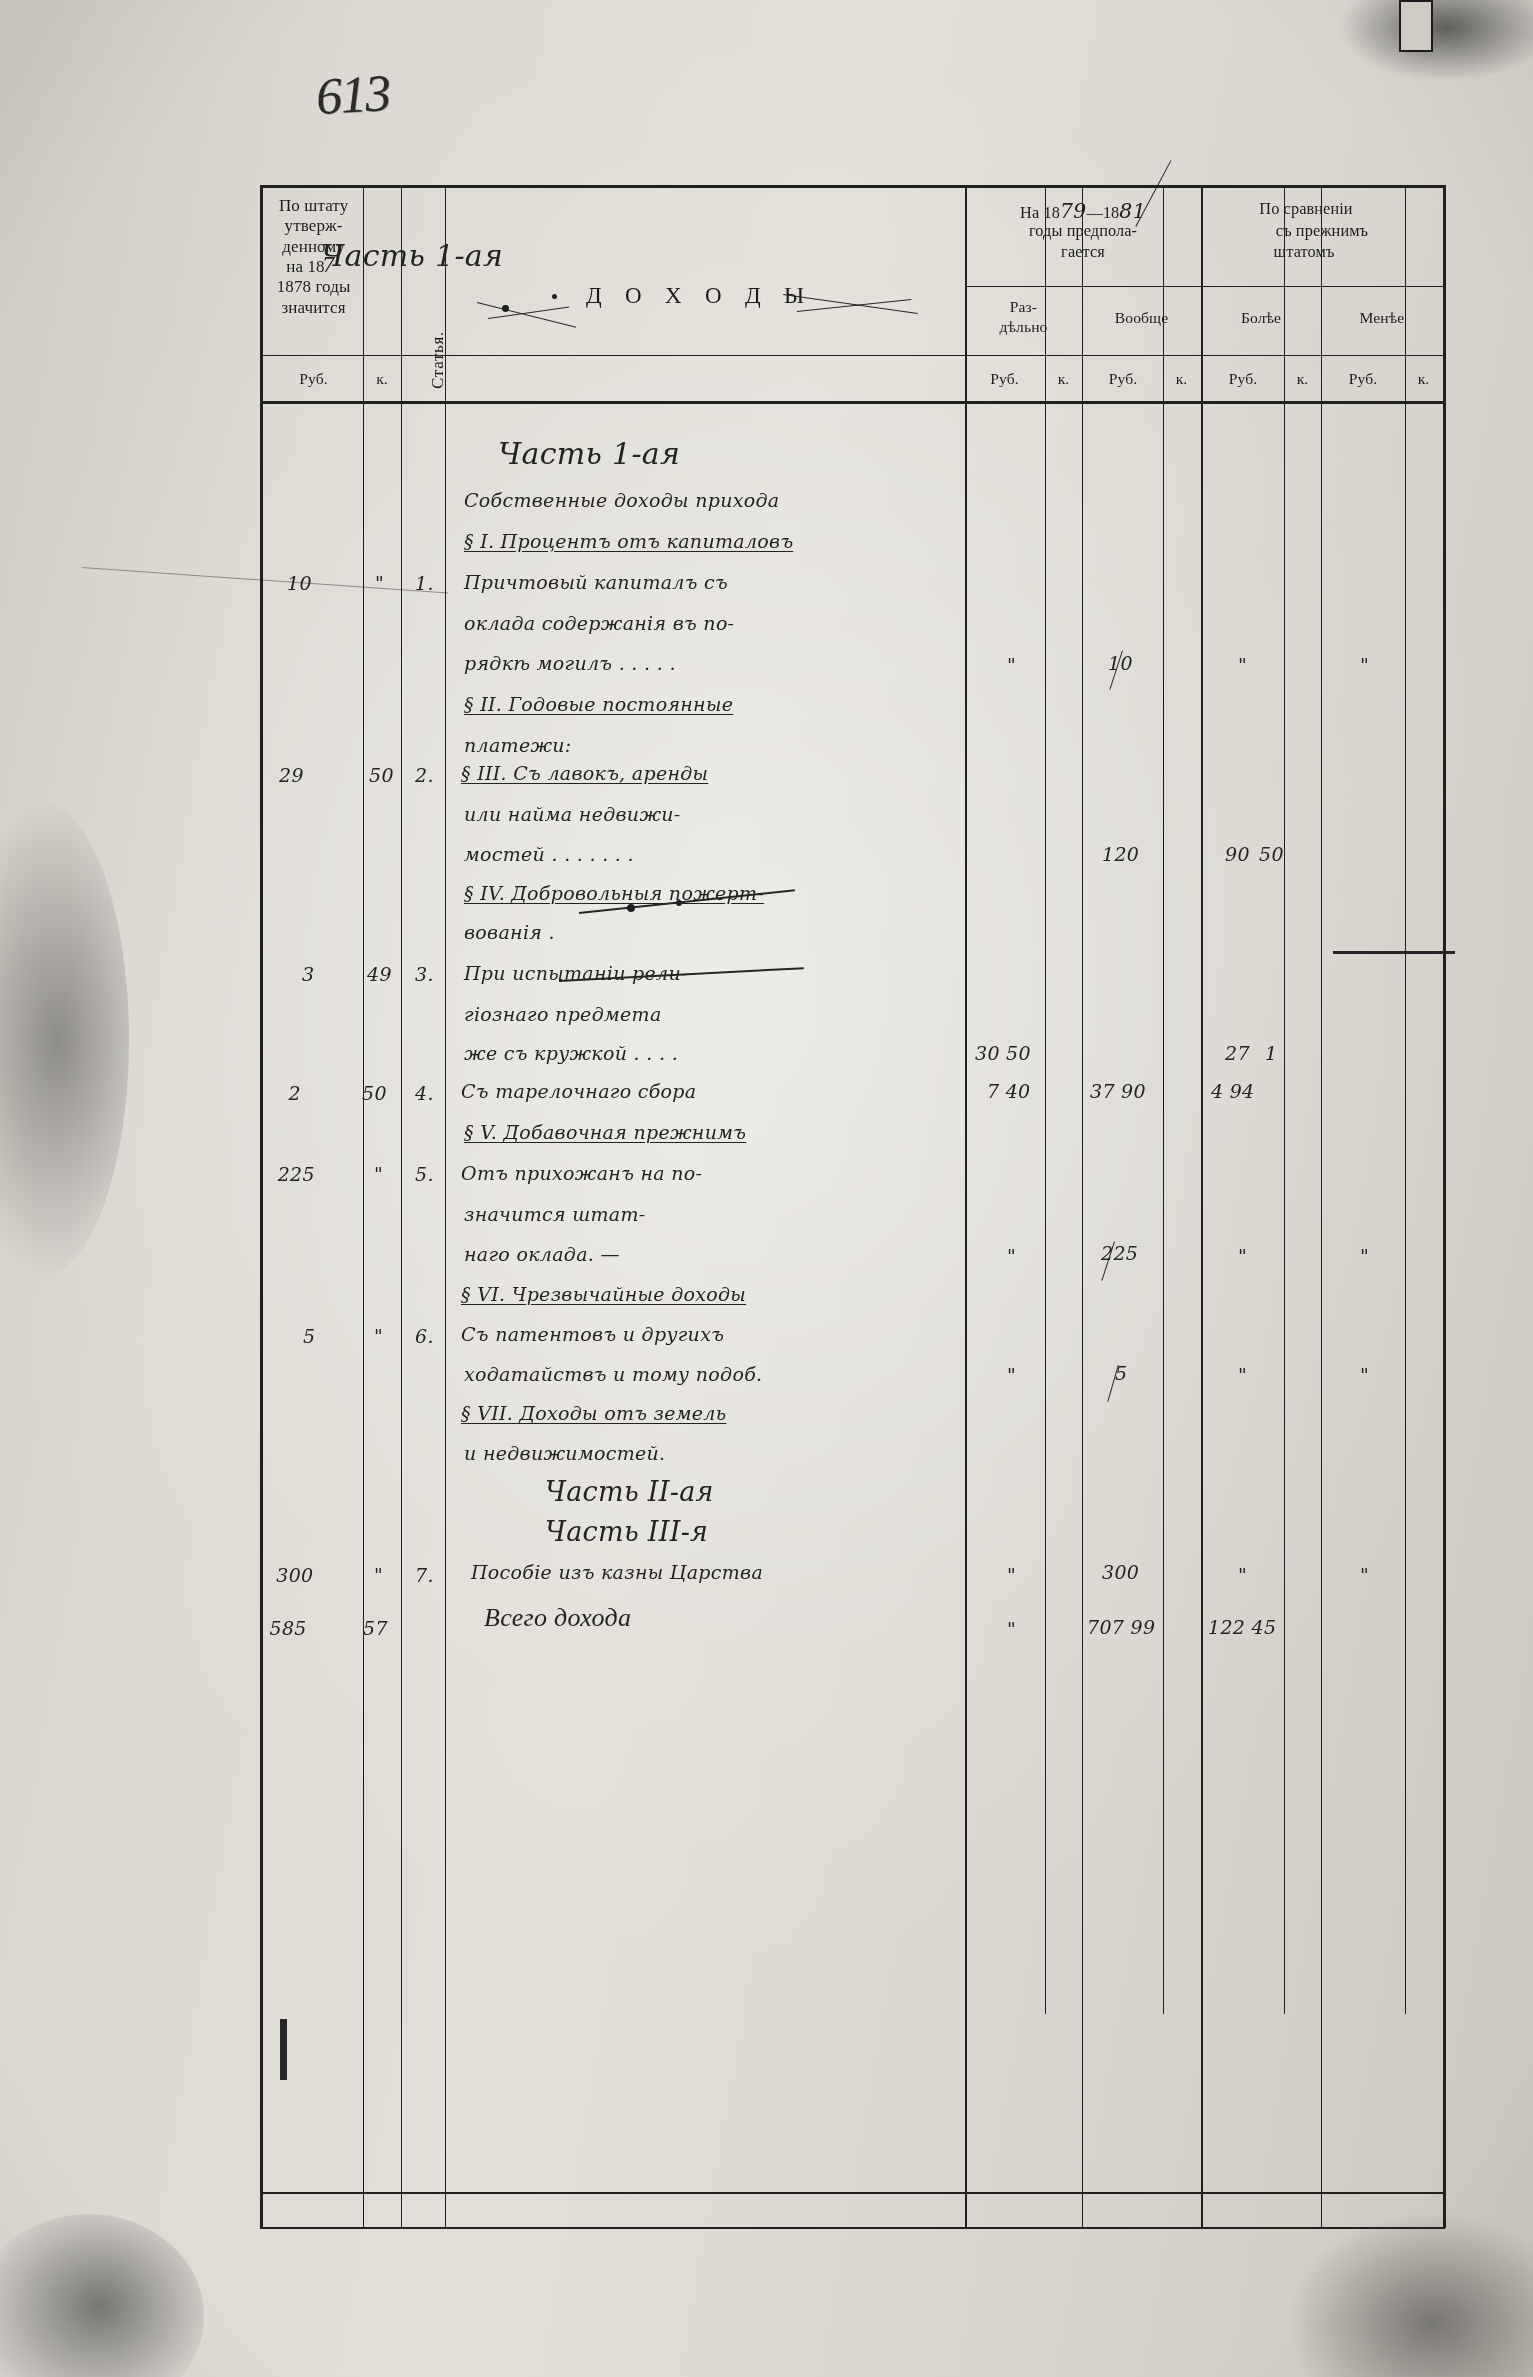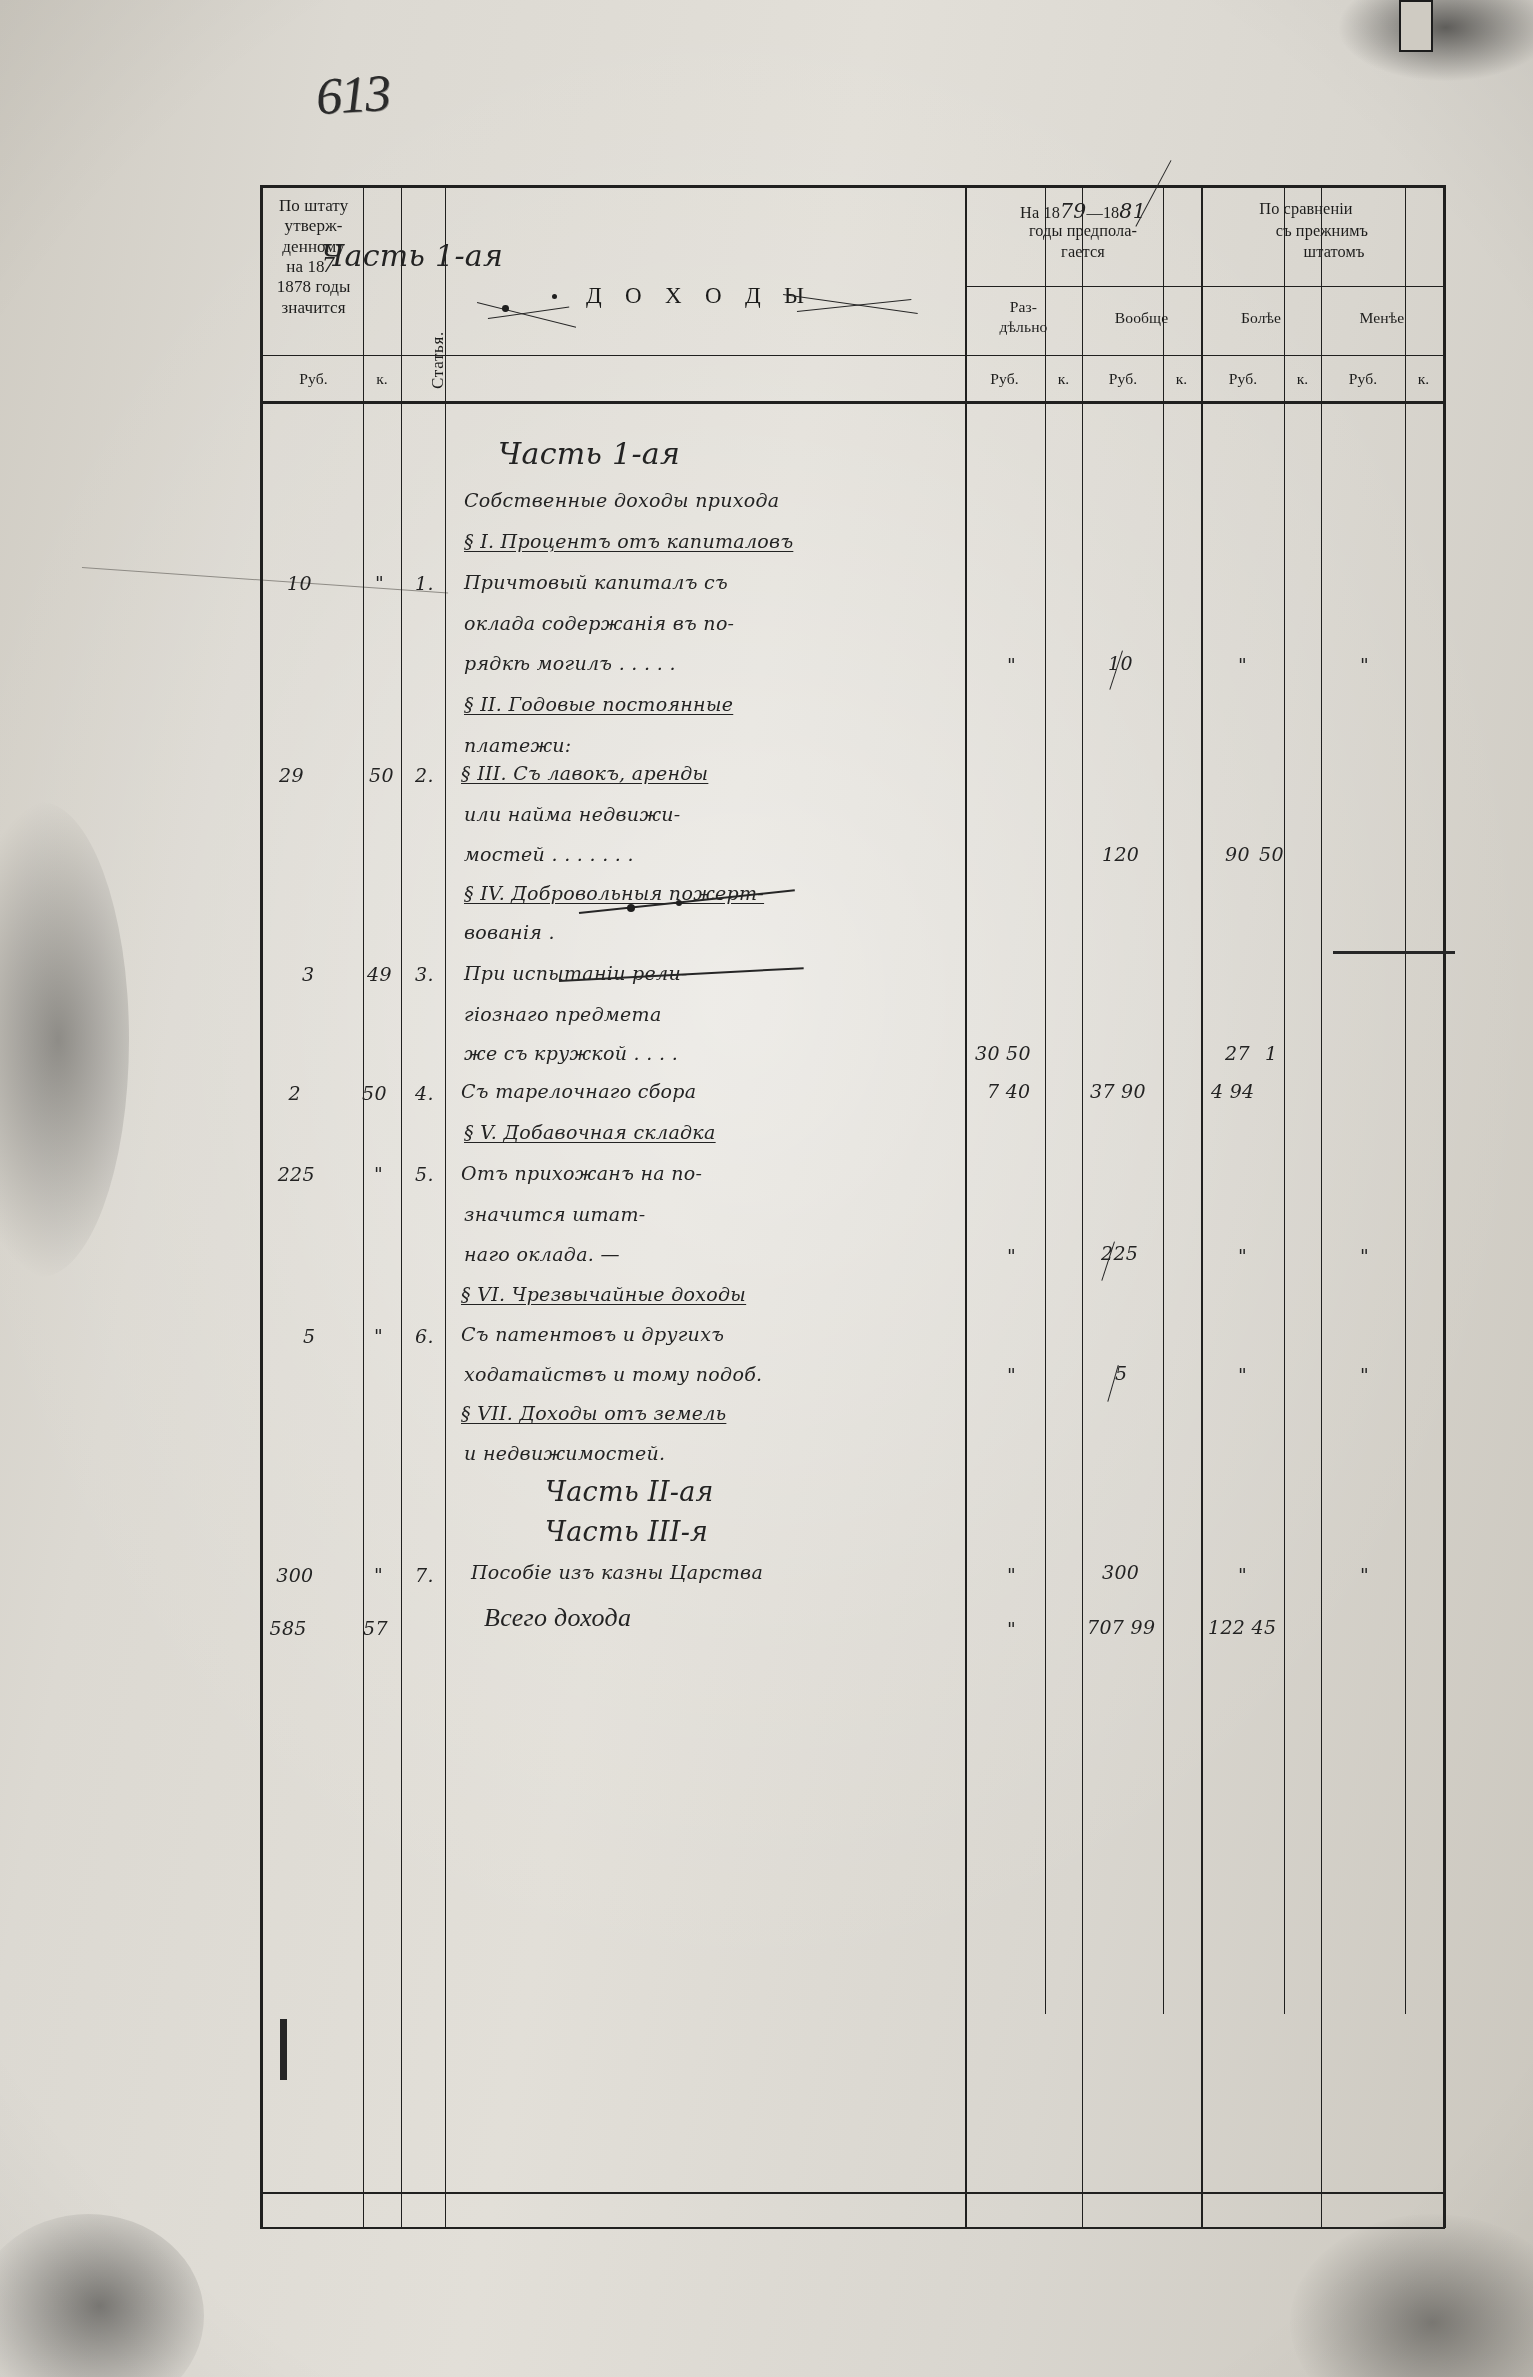--- a/index.html
+++ b/index.html
@@ -199,21 +199,21 @@
     <div class="hdr hdr-sm" style="left:705px; top:133px; width:117px;">дѣльно</div>
     <div class="hdr hdr-sm" style="left:822px; top:124px; width:119px;">Вообще</div>
 
     <div class="hdr hdr-unit" style="left:705px; top:185px; width:79px;">Руб.</div>
     <div class="hdr hdr-unit" style="left:785px; top:185px; width:37px;">к.</div>
     <div class="hdr hdr-unit" style="left:822px; top:185px; width:82px;">Руб.</div>
     <div class="hdr hdr-unit" style="left:903px; top:185px; width:37px;">к.</div>
 
     <div class="hdr hdr-2" style="left:941px; top:15px; width:210px;">По сравненіи</div>
     <div class="hdr hdr-2" style="left:941px; top:37px; width:242px;">съ прежнимъ</div>
-    <div class="hdr hdr-2" style="left:976px; top:58px; width:196px;">штатомъ</div>
+    <div class="hdr hdr-2" style="left:946px; top:58px; width:196px;">штатомъ</div>
     <div class="hdr hdr-sm" style="left:941px; top:124px; width:120px;">Болѣе</div>
     <div class="hdr hdr-sm" style="left:1061px; top:124px; width:122px;">Менѣе</div>
     <div class="hdr hdr-unit" style="left:941px; top:185px; width:84px;">Руб.</div>
     <div class="hdr hdr-unit" style="left:1024px; top:185px; width:37px;">к.</div>
     <div class="hdr hdr-unit" style="left:1061px; top:185px; width:84px;">Руб.</div>
     <div class="hdr hdr-unit" style="left:1145px; top:185px; width:37px;">к.</div>
 
     <div class="hw hw-big" style="left:61px; top:39px; top:0; transform:translateY(53px); transform-origin:left; left:61px; margin-left:0;">Часть 1-ая</div>
 
     <div class="hw hw-big" style="left:238px; top:251px;">Часть 1-ая</div>
@@ -270,21 +270,21 @@
     <div class="hw hw-num" style="left:1005px; top:857px;">1</div>
 
     <div class="hw hw-num" style="left:28.5px; top:897px;">2</div>
     <div class="hw hw-num" style="left:102px; top:897px;">50</div>
     <div class="hw hw-num" style="left:155px; top:897px;">4.</div>
     <div class="hw hw-body" style="left:201px; top:895px;">Съ тарелочнаго сбора</div>
     <div class="hw hw-num" style="left:727px; top:895px;">7 40</div>
     <div class="hw hw-num" style="left:830px; top:895px;">37 90</div>
     <div class="hw hw-num" style="left:951px; top:895px;">4 94</div>
 
-    <div class="hw hw-body hw-u" style="left:204px; top:936px;">§ V. Добавочная складка</div>
+    <div class="hw hw-body hw-u" style="left:204px; top:936px;">§ V. Добавочная прежнимъ</div>
 
     <div class="hw hw-num" style="left:17.7px; top:978px;">225</div>
     <div class="hw hw-num" style="left:114px; top:978px;">"</div>
     <div class="hw hw-num" style="left:155px; top:978px;">5.</div>
     <div class="hw hw-body" style="left:201px; top:977px;">Отъ прихожанъ на по-</div>
 
     <div class="hw hw-body" style="left:204px; top:1018px;">значится штат-</div>
     <div class="hw hw-body" style="left:204px; top:1058px;">наго оклада. —</div>
     <div class="hw hw-num" style="left:747px; top:1060px;">"</div>
     <div class="hw hw-num" style="left:841px; top:1057px;">225</div>

